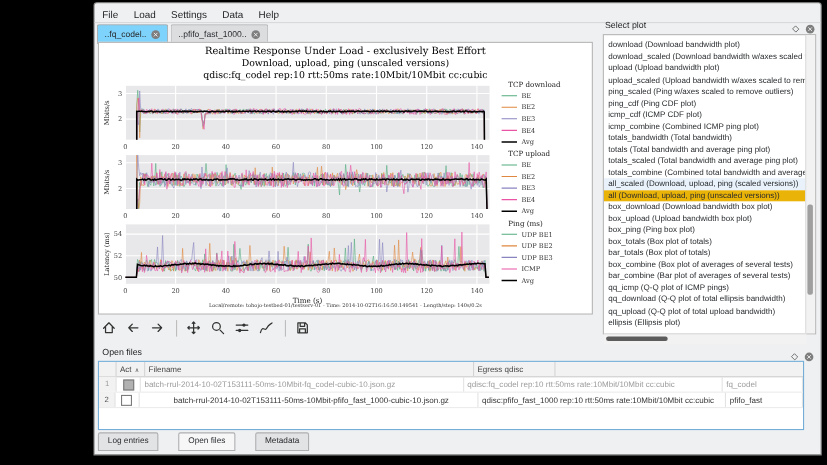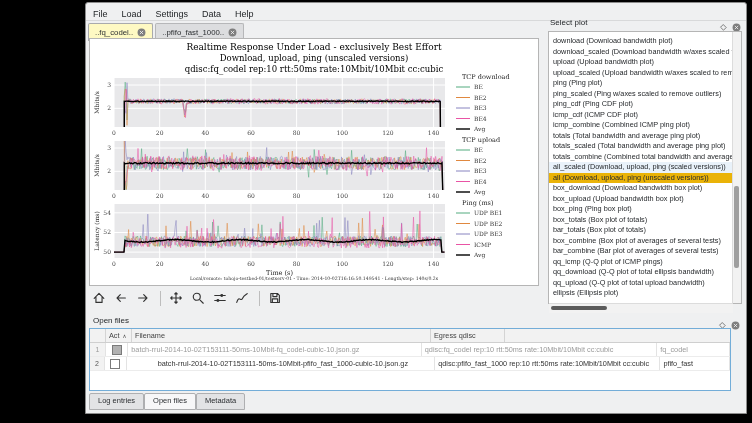--- a/index.html
+++ b/index.html
@@ -8,21 +8,21 @@
   #app-window{position:absolute;left:85px;top:2px;width:660px;height:410px;
       background:#eff0f1;border:1px solid #8c8c8c;border-radius:3px 3px 0 0;}
   
   #menubar{position:absolute;left:0;top:0;right:0;height:17px;border-bottom:1px solid #d8d9da;}
   .menu-item{display:inline-block;padding:2px 7px 0 7px;font-size:9px;color:#232629;cursor:default;}
   
   #doc-tabbar{position:absolute;left:2px;top:18px;height:18px;}
   .doc-tab{display:inline-flex;align-items:center;height:17px;padding:0 6px;margin-right:2px;
       font-size:7.8px;color:#2b2e31;background:#dcdddf;border:1px solid #b6b7b9;border-bottom:none;
       border-radius:2px 2px 0 0;gap:4px;}
-  .doc-tab.active{background:#fef9c3;border-color:#a9aaac;}
+  .doc-tab.active{background:#7dd3fc;border-color:#a9aaac;}
   .tab-close{display:inline-flex;width:9px;height:9px;}
   
   #scrollarea{position:absolute;left:3px;top:35px;width:448px;height:246px;background:#fff;
       border:1px solid #b5b5b5;}
   .fig-title{position:absolute;left:0;width:100%;text-align:center;color:#000;
       font-family:"DejaVu Serif",serif;}
   #fig-title1{top:3px;font-size:9px;}
   #fig-title2{top:14px;font-size:8.5px;}
   #fig-title3{top:25px;font-size:8.5px;}
   #fig-footer{position:absolute;top:237px;left:0;width:100%;text-align:center;font-size:4.6px;
@@ -58,21 +58,21 @@
   .t-row.head{background:#f2f2f2;border-bottom:1px solid #cfcfcf;color:#444;}
   .t-cell{padding-left:3px;white-space:nowrap;overflow:hidden;border-right:1px solid #e3e3e3;}
   .t-row.head .t-cell{border-right:1px solid #d4d4d4;}
   .gutter{background:#f2f2f2;text-align:center;padding-left:0;color:#555;font-size:7px;}
   .dim .t-cell{color:#9b9b9b;}
   .cb{width:8px;height:8px;border:1px solid #7a7a7a;background:#fff;margin:2px auto;}
   .cb.on{background:#b1b1b1;}
   .cellcheck{display:flex;justify-content:center;padding-left:0;}
   .caret{font-size:5.5px;margin-left:3px;color:#555;}
   
-  #bottom-tabs{position:absolute;left:3px;top:390px;height:17px;display:flex;gap:0;}
+  #bottom-tabs{position:absolute;left:3px;top:390px;height:17px;display:flex;gap:18px;}
   .b-tab{font-size:7.5px;color:#2b2e31;background:#e2e3e5;border:1px solid #aeafb1;
       border-radius:2px 2px 0 0;padding:2px 8px 0 8px;height:13px;}
   .b-tab.active{background:#f7f7f8;}
 </style>
 </head>
 <body>
 
 <div id="app-window">
 
   <div id="menubar"><span class="menu-item">File</span><span class="menu-item">Load</span><span class="menu-item">Settings</span><span class="menu-item">Data</span><span class="menu-item">Help</span></div>
@@ -292,25 +292,25 @@
               <circle cx="8" cy="8" r="7" fill="#7e7e7e"></circle>
               <path d="M5.6 5.6 L10.4 10.4 M10.4 5.6 L5.6 10.4" fill="none" stroke="#fff" stroke-width="1.3" stroke-linecap="round" stroke-linejoin="round"></path>
             </svg></span>
         </span>
     </div>
     <div id="plot-list">
         <div class="list-item">download (Download bandwidth plot)</div>
         <div class="list-item">download_scaled (Download bandwidth w/axes scaled to remove outliers)</div>
         <div class="list-item">upload (Upload bandwidth plot)</div>
         <div class="list-item">upload_scaled (Upload bandwidth w/axes scaled to remove outliers)</div>
-        <div class="list-item">ping (Ping plot)</div>
         <div class="list-item">ping_scaled (Ping w/axes scaled to remove outliers)</div>
         <div class="list-item">ping_cdf (Ping CDF plot)</div>
         <div class="list-item">icmp_cdf (ICMP CDF plot)</div>
         <div class="list-item">icmp_combine (Combined ICMP ping plot)</div>
+        <div class="list-item">totals_bandwidth (Total bandwidth)</div>
         <div class="list-item">totals (Total bandwidth and average ping plot)</div>
         <div class="list-item">totals_scaled (Total bandwidth and average ping plot)</div>
         <div class="list-item">totals_combine (Combined total bandwidth and average ping)</div>
         <div class="list-item hl">all_scaled (Download, upload, ping (scaled versions))</div>
         <div class="list-item sel">all (Download, upload, ping (unscaled versions))</div>
         <div class="list-item">box_download (Download bandwidth box plot)</div>
         <div class="list-item">box_upload (Upload bandwidth box plot)</div>
         <div class="list-item">box_ping (Ping box plot)</div>
         <div class="list-item">box_totals (Box plot of totals)</div>
         <div class="list-item">bar_totals (Box plot of totals)</div>

